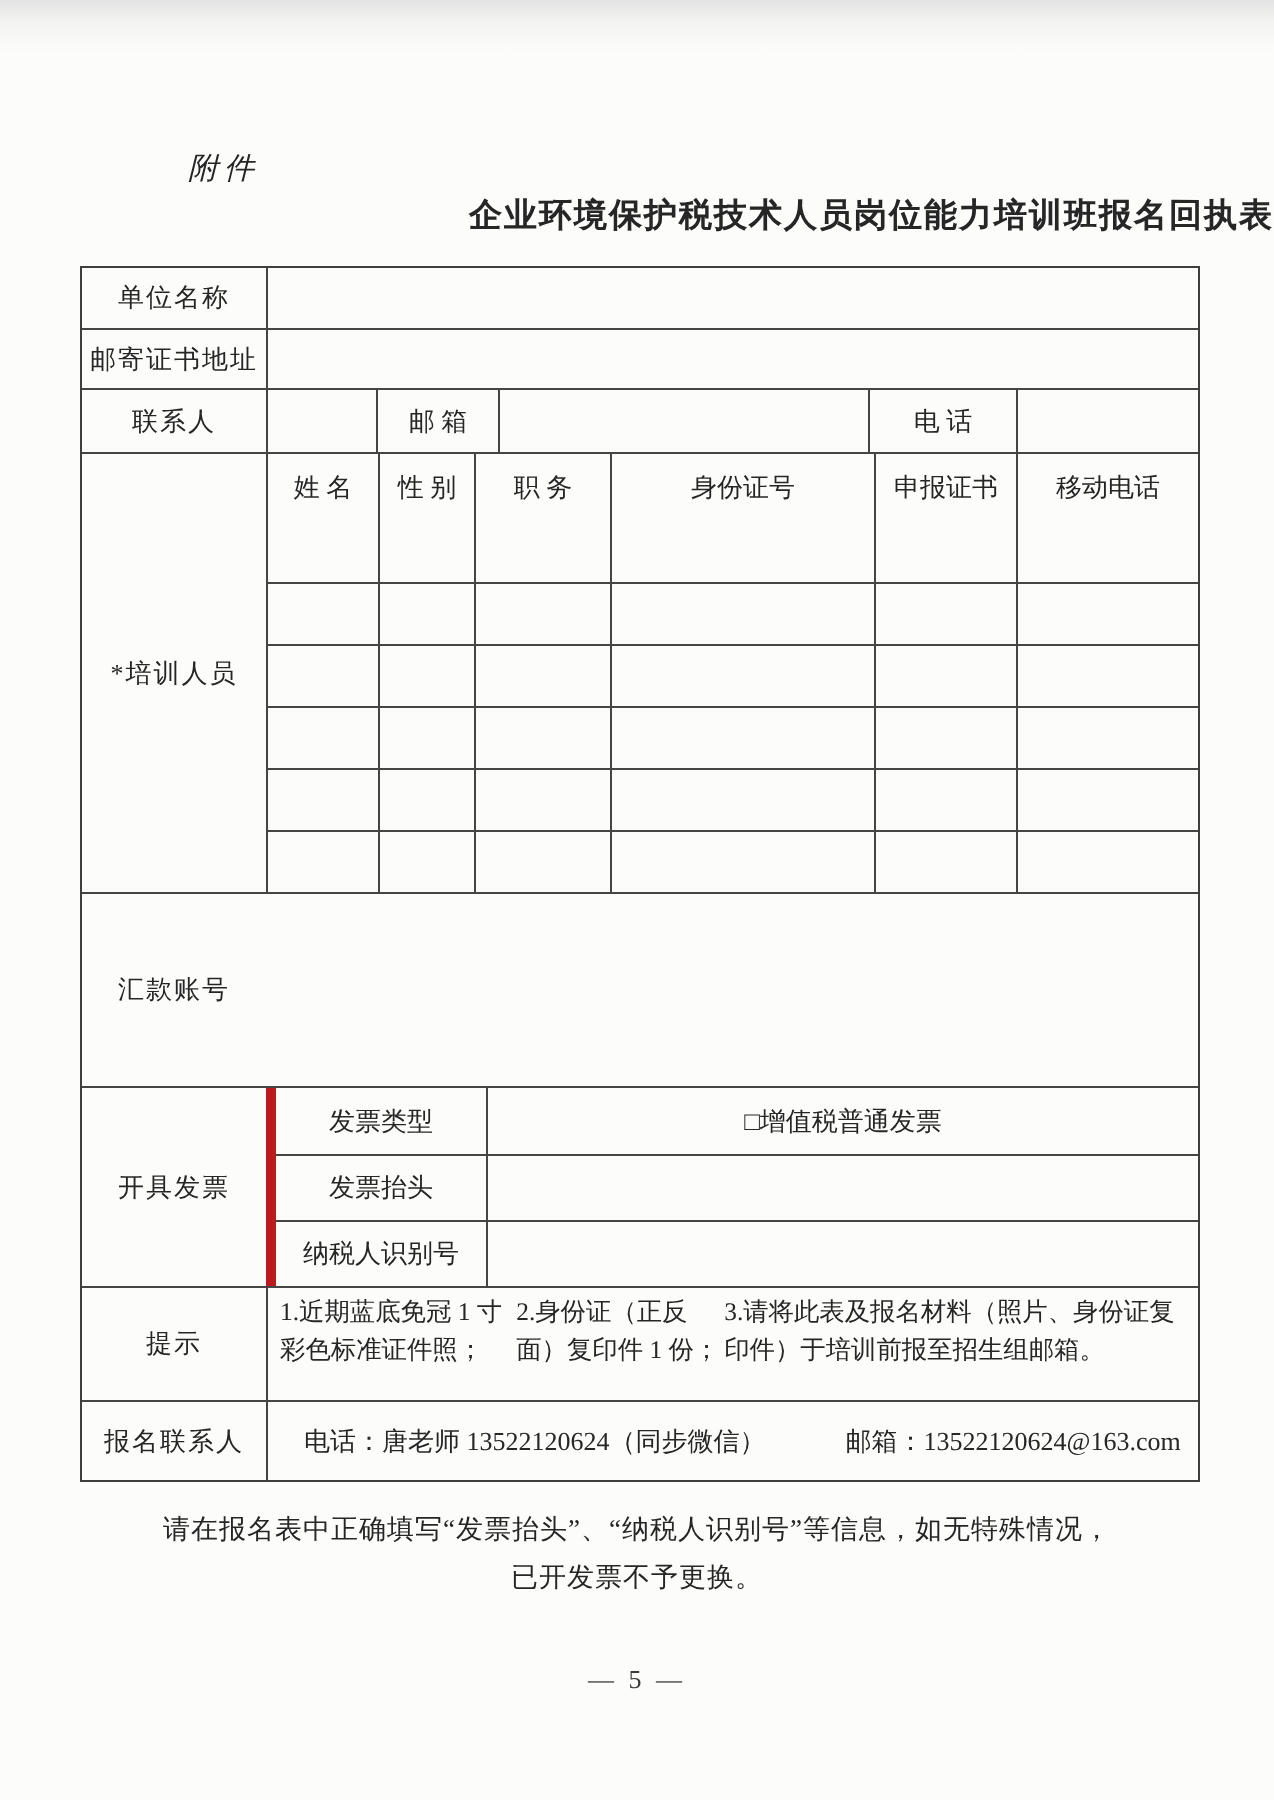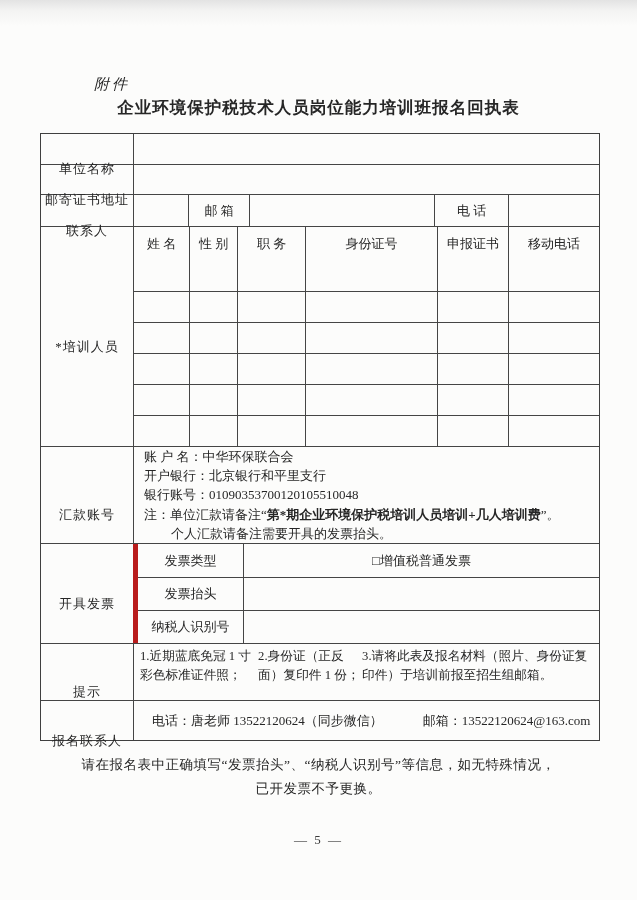--- a/index.html
+++ b/index.html
@@ -16,36 +16,36 @@
     position:absolute; left:0; top:0; width:637px; height:26px;
     background:linear-gradient(to bottom,#e3e3e3 0%,#f3f3f2 40%,rgba(252,252,251,0) 100%);
     pointer-events:none;
   }
   .attachment{
     position:absolute; left:94px; top:75px;
     font-size:15px; letter-spacing:3px;font-style:italic;
   }
   .doc-title{
     position:absolute; left:0; top:97px; width:637px;
-    text-align:center; font-weight:bold; font-size:16.5px; letter-spacing:1px;
+    text-align:right; font-weight:bold; font-size:16.5px; letter-spacing:1px;
   }
   .form-table{
     position:absolute; left:40px; top:133px; width:560px;
     border:1.4px solid #3f3f3f;
     font-size:13px;
   }
   .row{ display:flex; border-top:1px solid #454545; }
   .row:first-child{ border-top:none; }
   .cell{
     display:flex; align-items:center; justify-content:center;
     border-left:1px solid #454545;
     min-height:100%;
   }
   .cell:first-child{ border-left:none; }
-  .label-cell{ width:92px; flex:0 0 92px; text-align:center; letter-spacing:1px;margin-top:20px; }
+  .label-cell{ width:92px; flex:0 0 92px; text-align:center; letter-spacing:1px; }
   .grow{ flex:1 1 auto; }
   .h30{ height:30px; } .h32{ height:32px; } .h33{ height:33px; }
   .h40{ height:40px; } .h57{ height:57px; } .h97{ height:97px; }
   
   .sub-col{ display:flex; flex-direction:column; flex:1 1 auto; }
   .p-row{ display:flex; border-top:1px solid #454545; }
   .p-row:first-child{ border-top:none; }
   .p-row.head{ height:33px; }
   .p-row.empty{ height:31px; }
   .p-row .cell{ justify-content:center; }
@@ -165,27 +165,20 @@
             <div class="cell" style="width: 132px; flex: 0 0 132px;"></div>
             <div class="cell" style="width: 71px; flex: 0 0 71px;"></div>
             <div class="cell grow"></div>
           </div>
         </div>
     </div>
   </div>
 
   <div class="row h97">
     <div class="cell label-cell">汇款账号</div>
-    <div class="cell grow remit-content">
-      <div>账 户 名：中华环保联合会</div>
-      <div>开户银行：北京银行和平里支行</div>
-      <div>银行账号：01090353700120105510048</div>
-      <div><span>注：单位汇款请备注“</span><span class="bold">第*期企业环境保护税培训人员培训+几人培训费</span><span>”。</span></div>
-      <div class="indent2">个人汇款请备注需要开具的发票抬头。</div>
-    </div>
   </div>
 
   <div class="row">
     <div class="cell label-cell">开具发票</div>
     <div class="sub-col" style="border-left:5px solid #b91c1c;">
       <div class="p-row h33">
         <div class="cell inv-label" style="border-left:none;">发票类型</div>
         <div class="cell inv-value">□增值税普通发票</div>
       </div>
       <div class="p-row h33">

